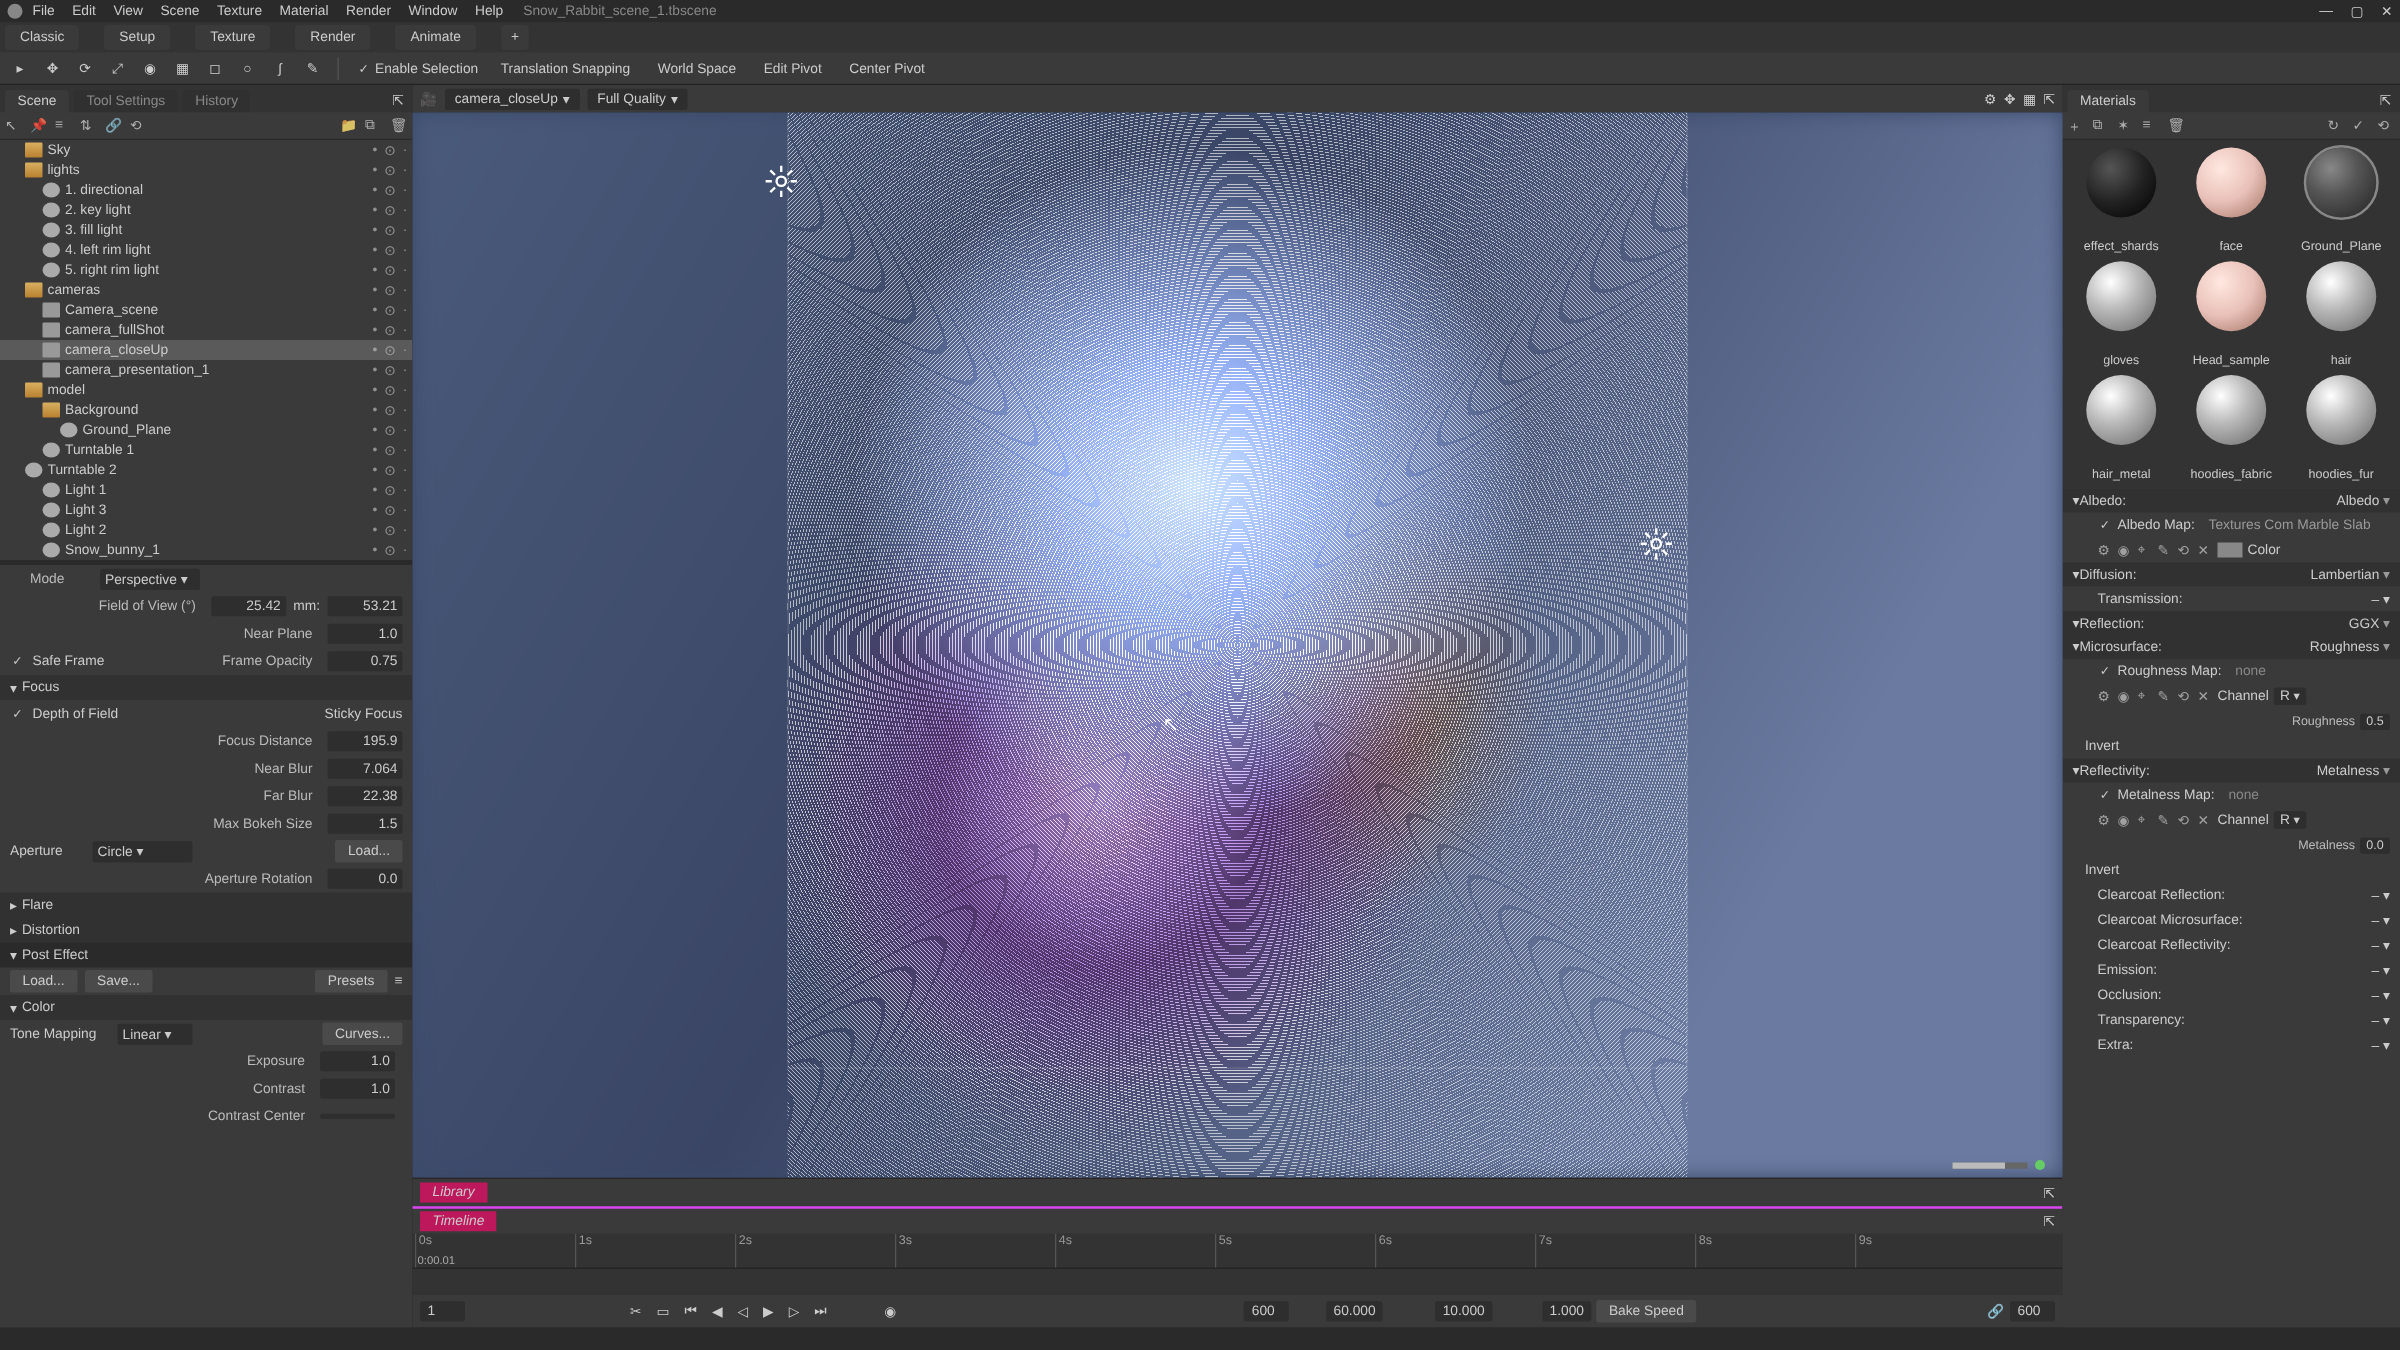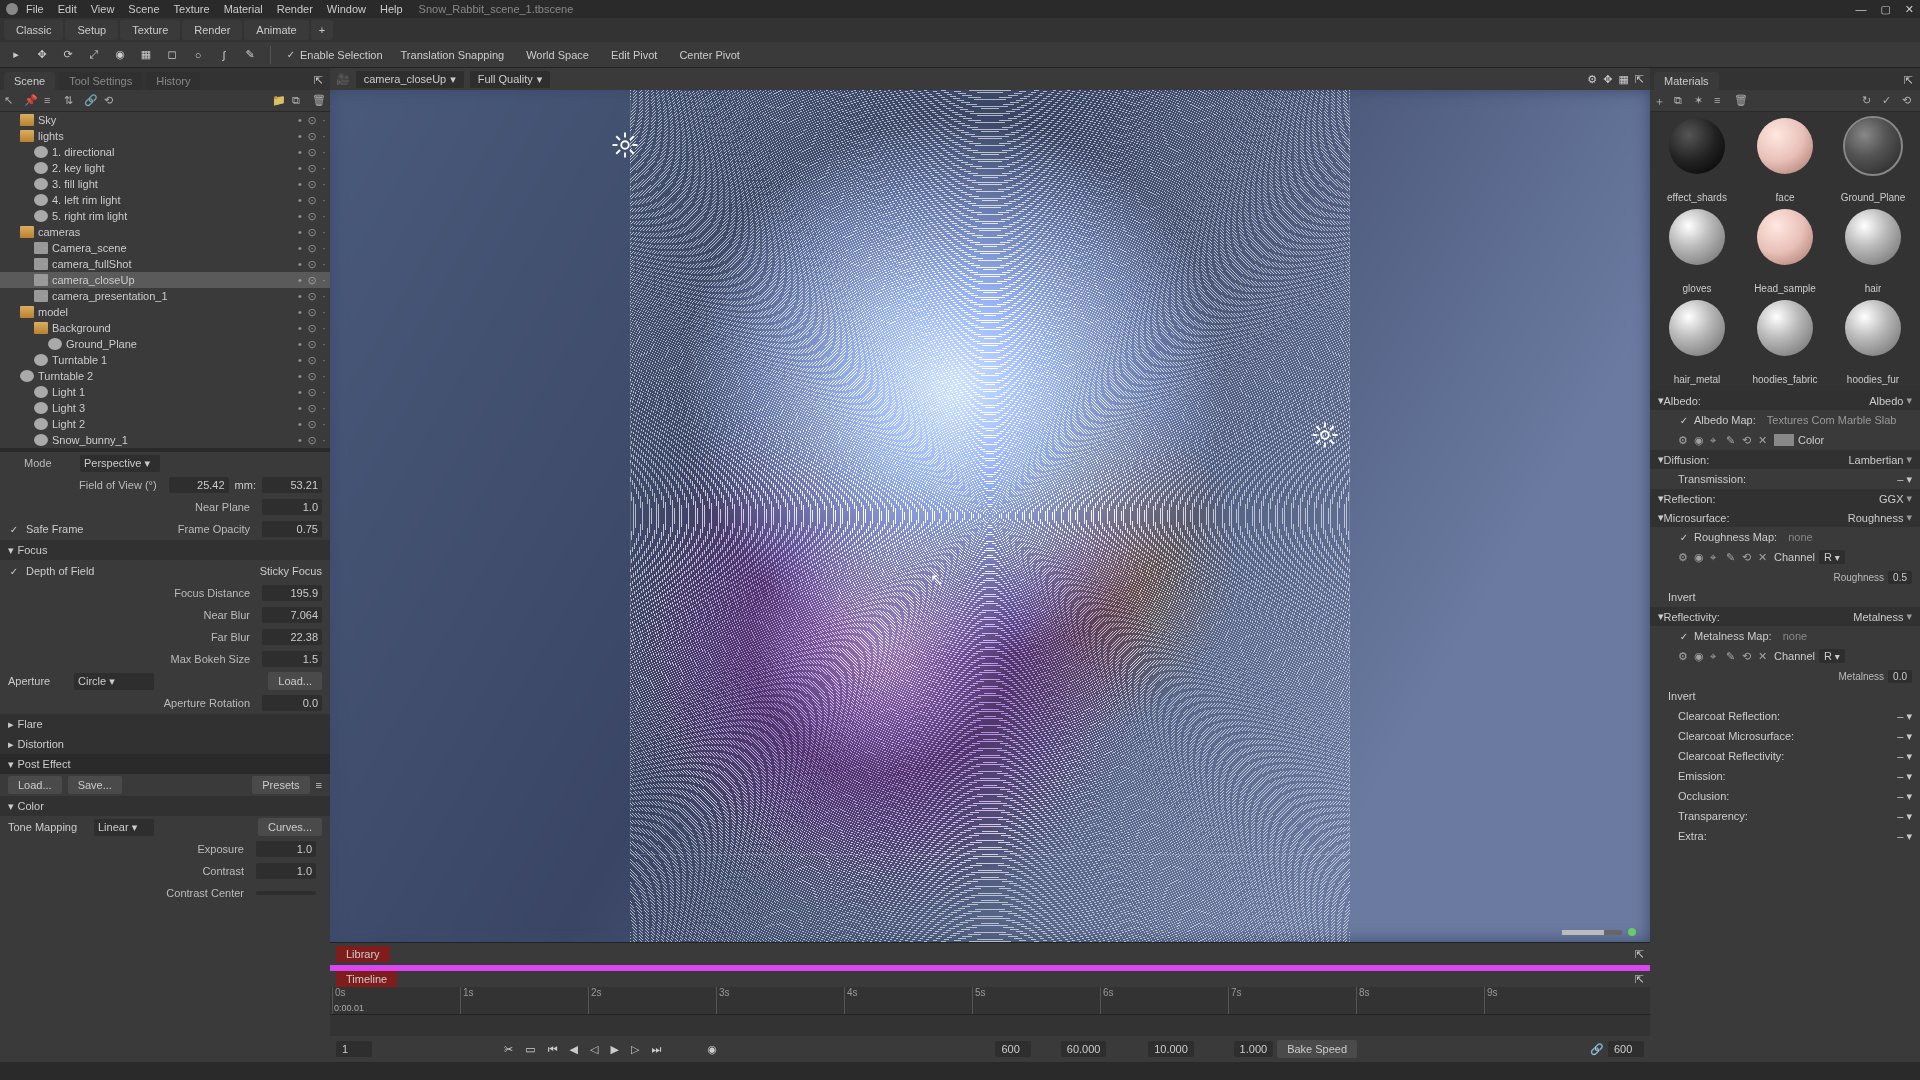--- a/index.html
+++ b/index.html
@@ -3,21 +3,21 @@
 <meta charset="utf-8">
 <style>
   *{box-sizing:border-box;margin:0;padding:0;font-family:Arial,sans-serif;font-size:11px;color:#ccc;user-select:none;}
   body{background:#383838;width:1920px;height:1080px;overflow:hidden;position:relative;}
   .titlebar{height:18px;background:#2a2a2a;display:flex;align-items:center;padding:0 6px;}
   .titlebar .logo{width:12px;height:12px;background:#888;border-radius:50%;margin-right:8px;}
   .titlebar .menus{display:flex;gap:14px;}
   .titlebar .fname{margin-left:16px;color:#888;}
   .winbtns{position:absolute;right:6px;top:0;display:flex;gap:14px;height:18px;align-items:center;}
   .winbtn{cursor:pointer;}
-  .tabbar{height:24px;background:#333;display:flex;align-items:center;padding:0 4px;gap:2px;}
+  .tabbar{height:24px;background:#333;display:flex;align-items:center;padding:0 4px;gap:20px;}
   .tabbar .tab{padding:4px 12px;background:#3a3a3a;border-radius:3px;cursor:pointer;}
   .tabbar .tab.plus{padding:4px 8px;}
   .toolbar2{height:26px;background:#3a3a3a;border-bottom:1px solid #222;display:flex;align-items:center;padding:0 6px;gap:6px;}
   .toolbar2 .tool{width:20px;height:20px;display:flex;align-items:center;justify-content:center;cursor:pointer;border-radius:2px;}
   .toolbar2 .sep{width:1px;height:18px;background:#555;margin:0 4px;}
   .toolbar2 .chk{display:flex;align-items:center;gap:3px;cursor:pointer;padding:0 4px;}
   .toolbar2 .txtbtn{padding:3px 8px;cursor:pointer;}
   .main{position:absolute;top:68px;left:0;right:0;bottom:18px;display:flex;}
   .left{width:330px;display:flex;flex-direction:column;background:#3a3a3a;}
   .panel-tabs{height:22px;display:flex;align-items:flex-end;background:#333;padding:0 4px;gap:4px;}
@@ -65,21 +65,21 @@
   .light-icon{position:absolute;width:30px;height:30px;}
   .light-icon svg{width:100%;height:100%;}
   .cursor-arrow{position:absolute;left:600px;top:480px;font-size:16px;color:#fff;}
   .vp-guides{position:absolute;left:300px;top:-5px;width:720px;height:770px;border:1px solid rgba(255,255,255,.15);}
   .progress{position:absolute;bottom:6px;right:14px;display:flex;align-items:center;gap:6px;}
   .progress .bar{width:60px;height:5px;background:#666;}
   .progress .bar .fill{height:100%;background:#bbb;}
   .progress .dot{width:8px;height:8px;border-radius:50%;background:#6c6;}
   .bottom{height:120px;background:#3a3a3a;display:flex;flex-direction:column;border-top:1px solid #222;}
   .btab{height:22px;display:flex;align-items:center;padding:0 6px;gap:8px;}
-  .btab .t{padding:2px 10px;background:#7f1d1d;cursor:pointer;}
+  .btab .t{padding:2px 10px;background:#be185d;cursor:pointer;font-style:italic;}
   .btab .spacer{flex:1;}
   .timeline{flex:1;position:relative;background:#333;}
   .ruler{height:28px;position:relative;border-bottom:1px solid #222;}
   .ruler .tick{position:absolute;top:0;height:100%;border-left:1px solid #555;padding-left:2px;font-size:10px;color:#999;}
   .tl-ctrl{height:26px;display:flex;align-items:center;gap:4px;padding:0 6px;}
   .tl-ctrl .num{background:#2e2e2e;padding:2px 6px;border-radius:2px;min-width:36px;}
   .tl-ctrl .btn{padding:2px 4px;cursor:pointer;}
   .tl-ctrl .lbl{color:#999;margin-top:45px;}
   .right{width:270px;background:#3a3a3a;display:flex;flex-direction:column;}
   .mat-grid{padding:6px;display:grid;grid-template-columns:repeat(3,1fr);gap:6px;background:#333;}
@@ -492,21 +492,21 @@
         <div class="dot"></div>
       </div>
     </div>
 
     <div class="bottom">
       <div class="btab">
         <div class="t">Library</div>
         <div class="spacer"></div>
           <span>⇱</span>
       </div>
-      <div class="btab" style="border-top:6px solid #d946ef">
+      <div class="btab" style="border-top:2px solid #d946ef">
         <div class="t">Timeline</div>
         <div class="spacer"></div>
           <span>⇱</span>
       </div>
       <div class="timeline">
         <div class="ruler" id="ruler">
             <div class="tick" style="left: 2px;">0s</div>
             <div class="tick" style="left: 130px;">1s</div>
             <div class="tick" style="left: 258px;">2s</div>
             <div class="tick" style="left: 386px;">3s</div>

